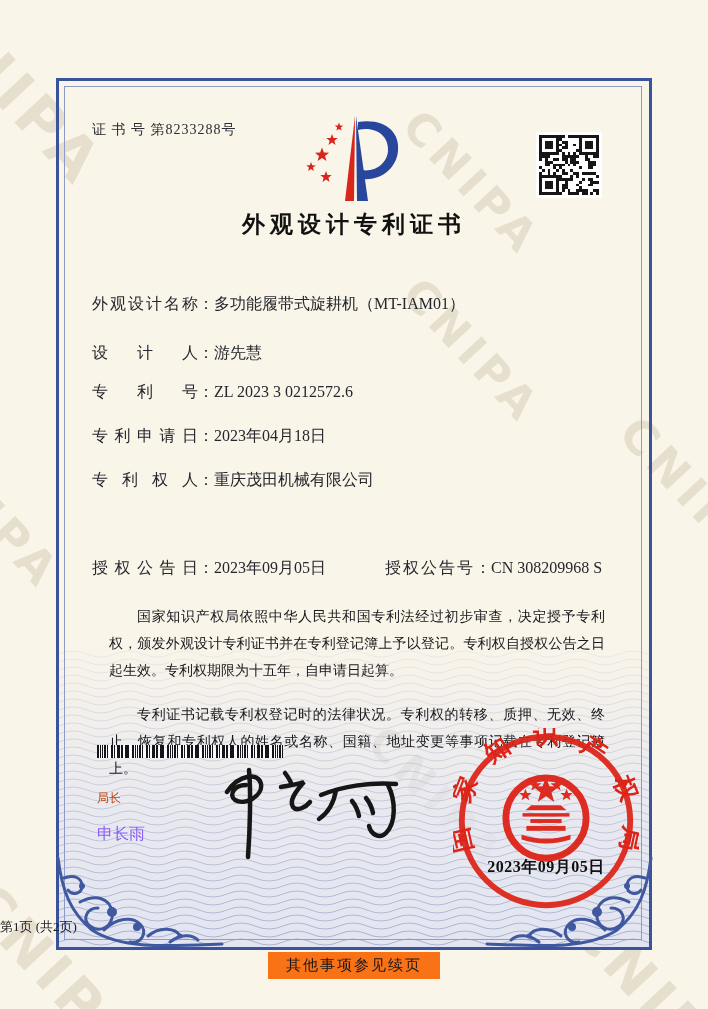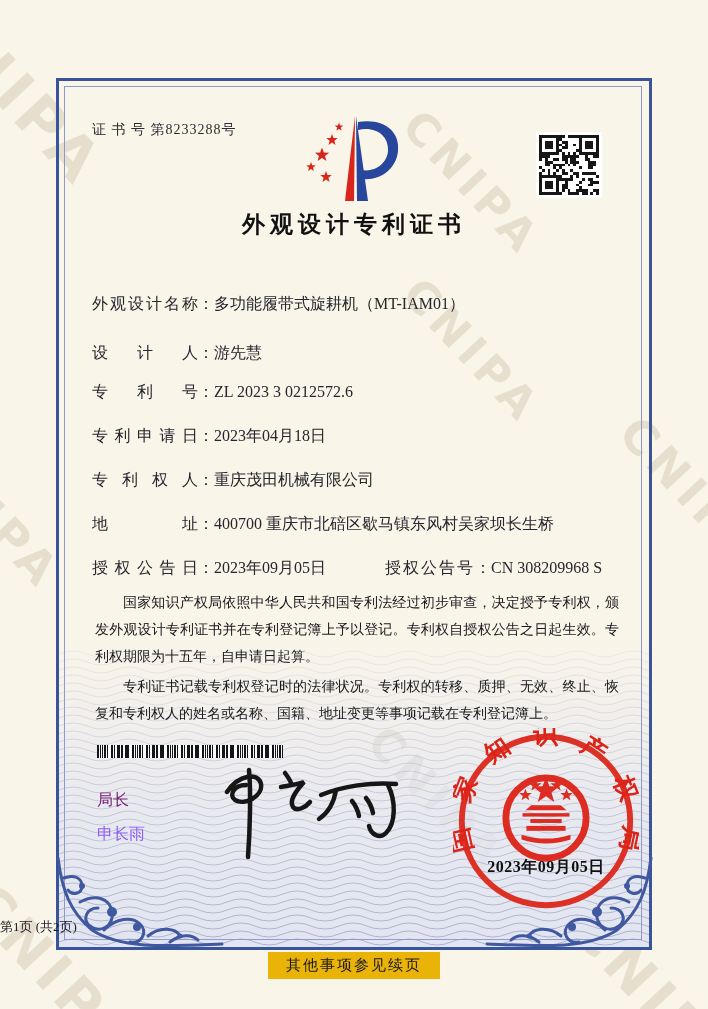--- a/index.html
+++ b/index.html
@@ -50,47 +50,47 @@
     vertical-align:bottom; color:#26262e;
   }
   .colon{ display:inline-block; }
   .fvalue{ }
   .grant-pair{ position:absolute; left:293px; top:0;text-align:right; }
   .grant-pair .flabel2{ letter-spacing:2px; }
   .body-par{
     position:absolute; left:92px; top:586px; width:530px;
     font-size:14px; line-height:27px; color:#17171c; text-align:justify;
   }
-  .body-par p{ margin:3px; text-indent:2em; }
+  .body-par p{ margin:17px; text-indent:2em; }
   .barcode{
     position:absolute; left:97px; top:745px; width:186px; height:13px;
     background:
       repeating-linear-gradient(90deg,#14141c 0px,#14141c 2px,rgba(0,0,0,0) 2px,rgba(0,0,0,0) 3px,#14141c 3px,#14141c 4px,rgba(0,0,0,0) 4px,rgba(0,0,0,0) 7px),
       repeating-linear-gradient(90deg,#14141c 0px,#14141c 1px,rgba(255,255,255,0.85) 1px,rgba(255,255,255,0.85) 5px);
   }
-  .sig-title{ position:absolute; left:97px; top:790px; font-size:16px; font-family:"Liberation Sans","DejaVu Sans",sans-serif; color:#701a75;}
+  .sig-title{ position:absolute; left:97px; top:790px; font-size:12px; font-family:"Liberation Sans","DejaVu Sans",sans-serif; color:#c2410c;}
   .sig-name{ position:absolute; left:97px; top:824px; font-size:16px; font-family:Liberation Sans, sans-serif; color:#8b5cf6;}
   .signature{ position:absolute; left:205px; top:760px; }
   .seal{ position:absolute; left:453px; top:728px; }
   .seal-date{
     position:absolute; left:462px; top:857px; width:168px; text-align:center;
     font-size:16px; font-weight:bold; color:#101010; letter-spacing:0.5px;
   }
   .flourish{ position:absolute; }
   .flourish.fl-left{ left:52px; top:852px; }
   .flourish.fl-right{ left:482px; top:852px; transform:scaleX(-1); }
   .page-no{
     position:absolute; left:0; top:918px; width:708px; text-align:left;
     font-size:13px; color:#1d1d24;
   }
   .cont-note{
     position:absolute; left:0; top:952px; width:708px; text-align:center;
   }
   .cont-note span{
-    display:inline-block; background:#eab308; padding:4px 18px;
+    display:inline-block; background:#f97316; padding:4px 18px;
     font-size:15px; letter-spacing:2px; color:#17171c;
   }
 </style>
 </head>
 <body>
 
 <div class="page">
 
   <div class="wm" style="left:-40px;top:-18px;font-size:60px;">CNIPA</div>
   <div class="wm" style="left:430px;top:100px;font-size:44px;">CNIPA</div>
@@ -614,23 +614,20 @@
   </div>
   <div class="field-row" style="top:382px">
     <span class="flabel">专利号</span><span class="colon">：</span><span class="fvalue">ZL 2023 3 0212572.6</span>
   </div>
   <div class="field-row" style="top:426px">
     <span class="flabel">专利申请日</span><span class="colon">：</span><span class="fvalue">2023年04月18日</span>
   </div>
   <div class="field-row" style="top:470px">
     <span class="flabel">专利权人</span><span class="colon">：</span><span class="fvalue">重庆茂田机械有限公司</span>
   </div>
-  <div class="field-row" style="top:514px">
-    <span class="flabel">地址</span><span class="colon">：</span><span class="fvalue">400700 重庆市北碚区歇马镇东风村吴家坝长生桥</span>
-  </div>
   <div class="field-row" style="top:558px">
     <span class="flabel">授权公告日</span><span class="colon">：</span><span class="fvalue">2023年09月05日</span>
     <span class="grant-pair">
       <span class="flabel2">授权公告号</span><span class="colon">：</span><span class="fvalue">CN 308209968 S</span>
     </span>
   </div>
 
   <div class="body-par">
     <p>国家知识产权局依照中华人民共和国专利法经过初步审查，决定授予专利权，颁发外观设计专利证书并在专利登记簿上予以登记。专利权自授权公告之日起生效。专利权期限为十五年，自申请日起算。</p>
     <p>专利证书记载专利权登记时的法律状况。专利权的转移、质押、无效、终止、恢复和专利权人的姓名或名称、国籍、地址变更等事项记载在专利登记簿上。</p>

